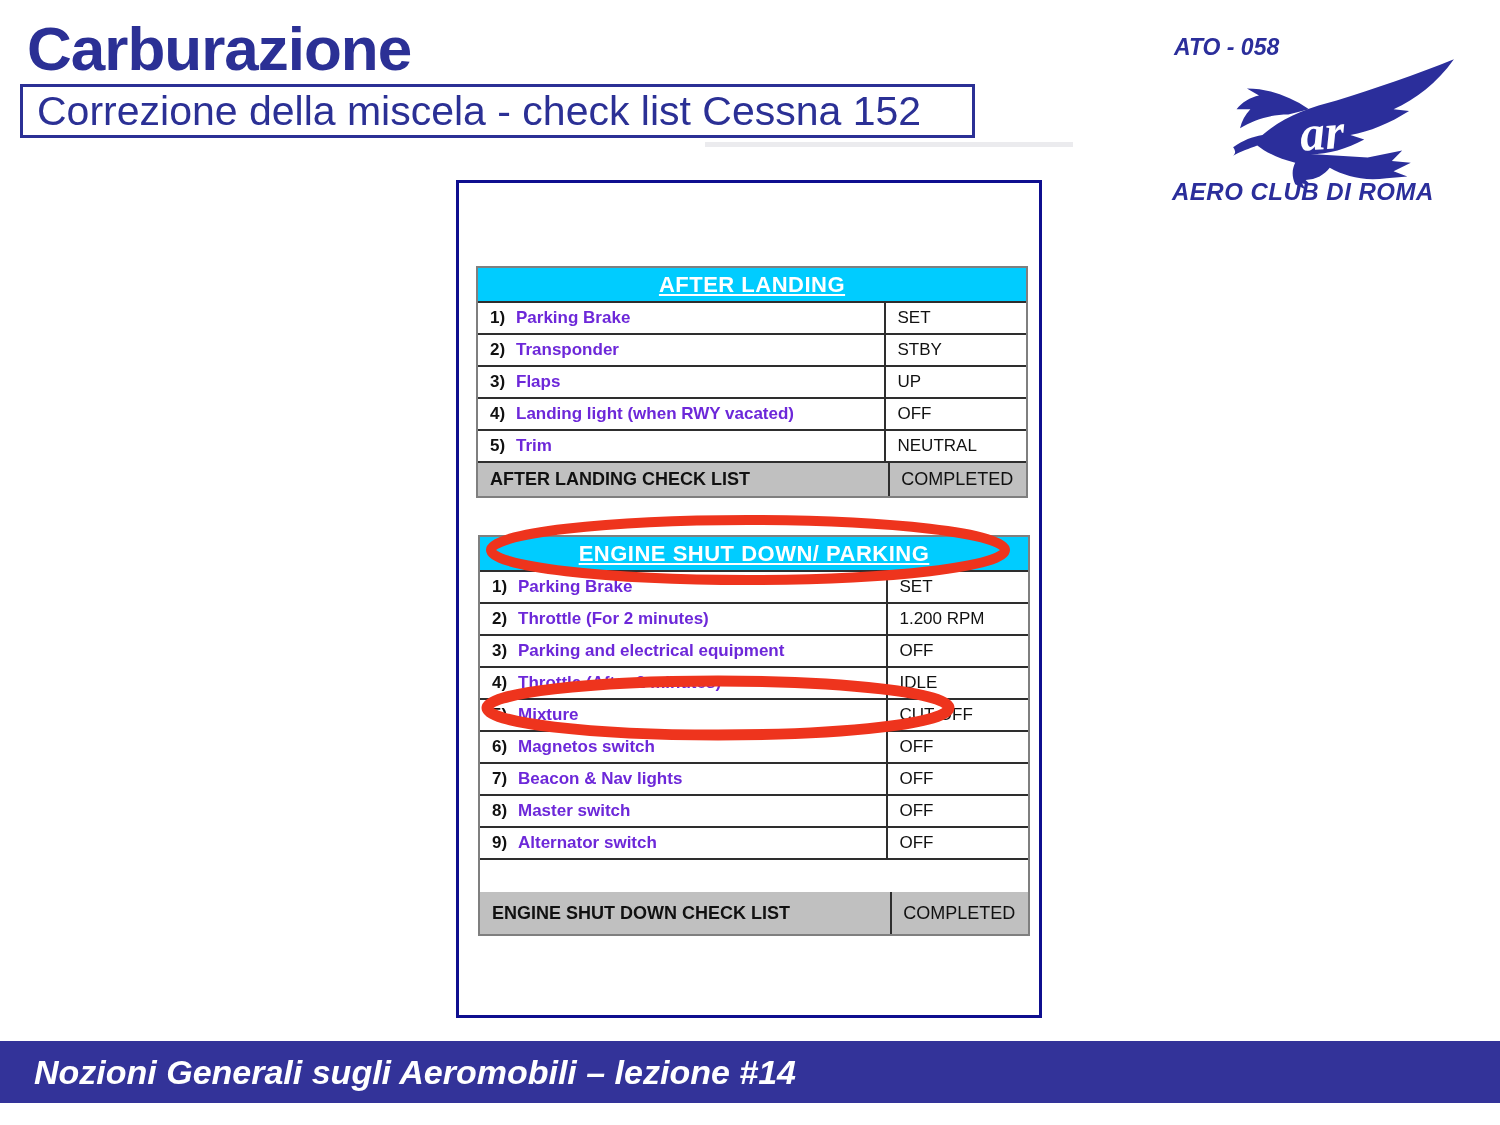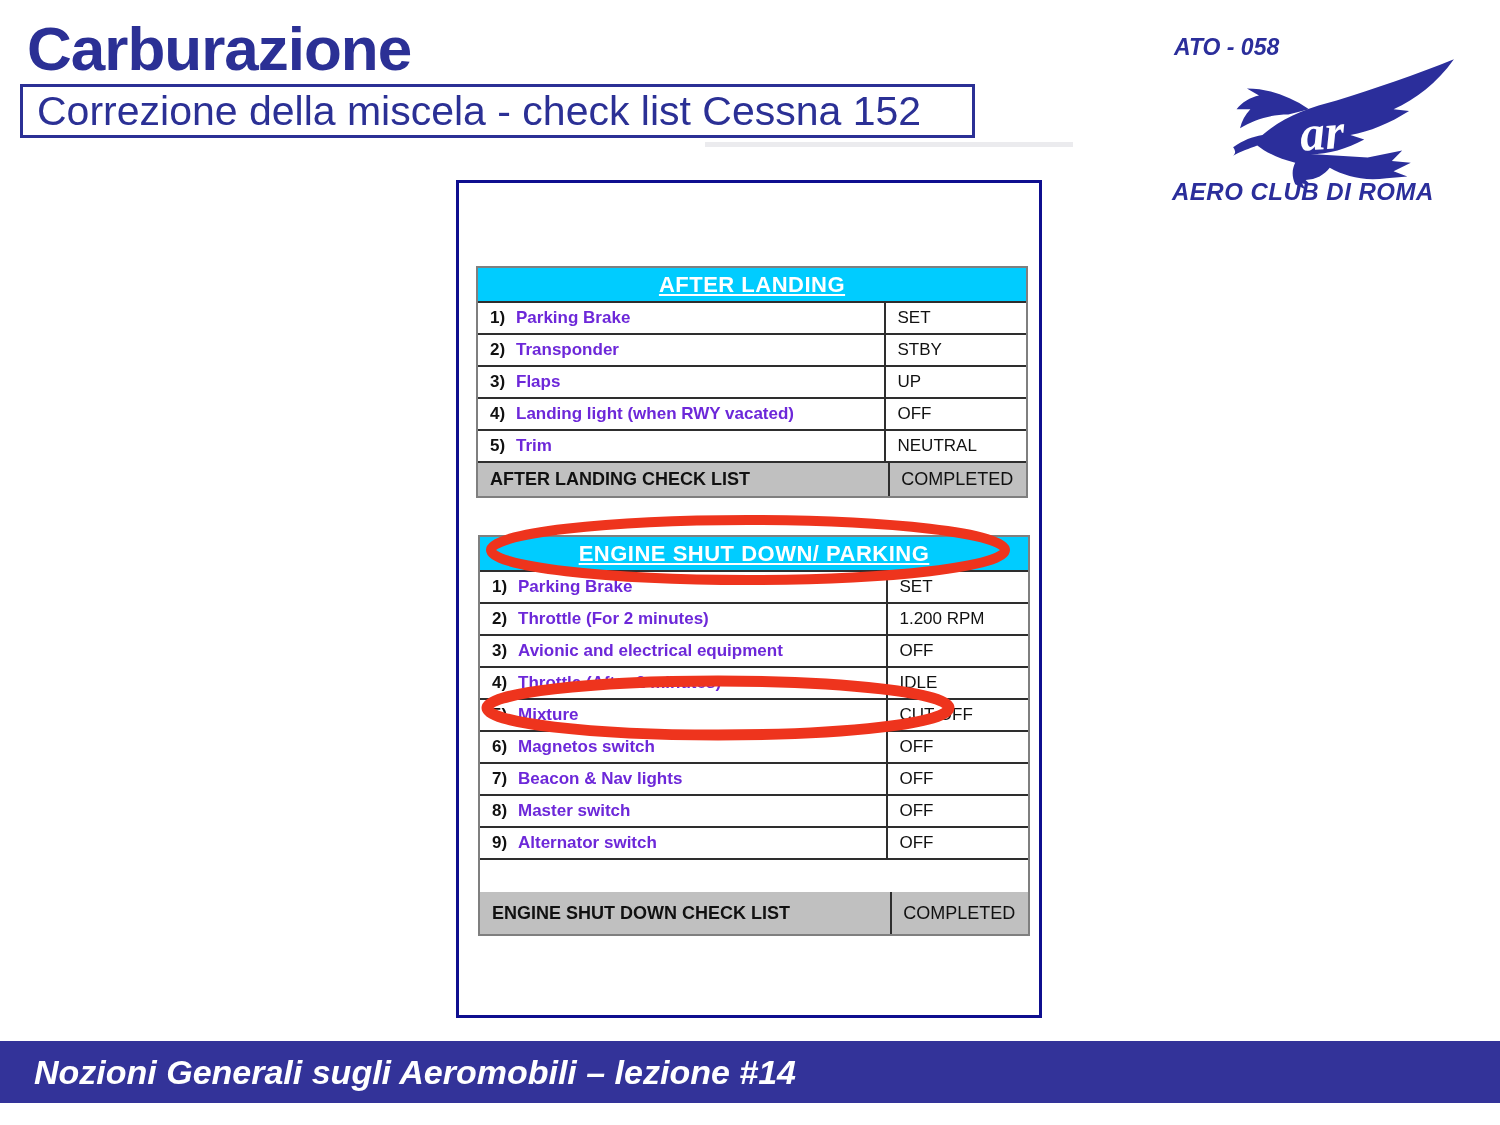--- a/index.html
+++ b/index.html
@@ -211,21 +211,21 @@
             <div class="ct-item">
               <span class="ct-num">2)</span>
               <span class="ct-label">Throttle  (For 2 minutes)</span>
             </div>
             <div class="ct-value">1.200 RPM</div>
           </div>
 
           <div class="ct-row">
             <div class="ct-item">
               <span class="ct-num">3)</span>
-              <span class="ct-label">Avionic and electrical equipment</span>
+              <span class="ct-label">Parking and electrical equipment</span>
             </div>
             <div class="ct-value">OFF</div>
           </div>
 
           <div class="ct-row">
             <div class="ct-item">
               <span class="ct-num">4)</span>
               <span class="ct-label">Throttle (After 2 minutes)</span>
             </div>
             <div class="ct-value">IDLE</div>

